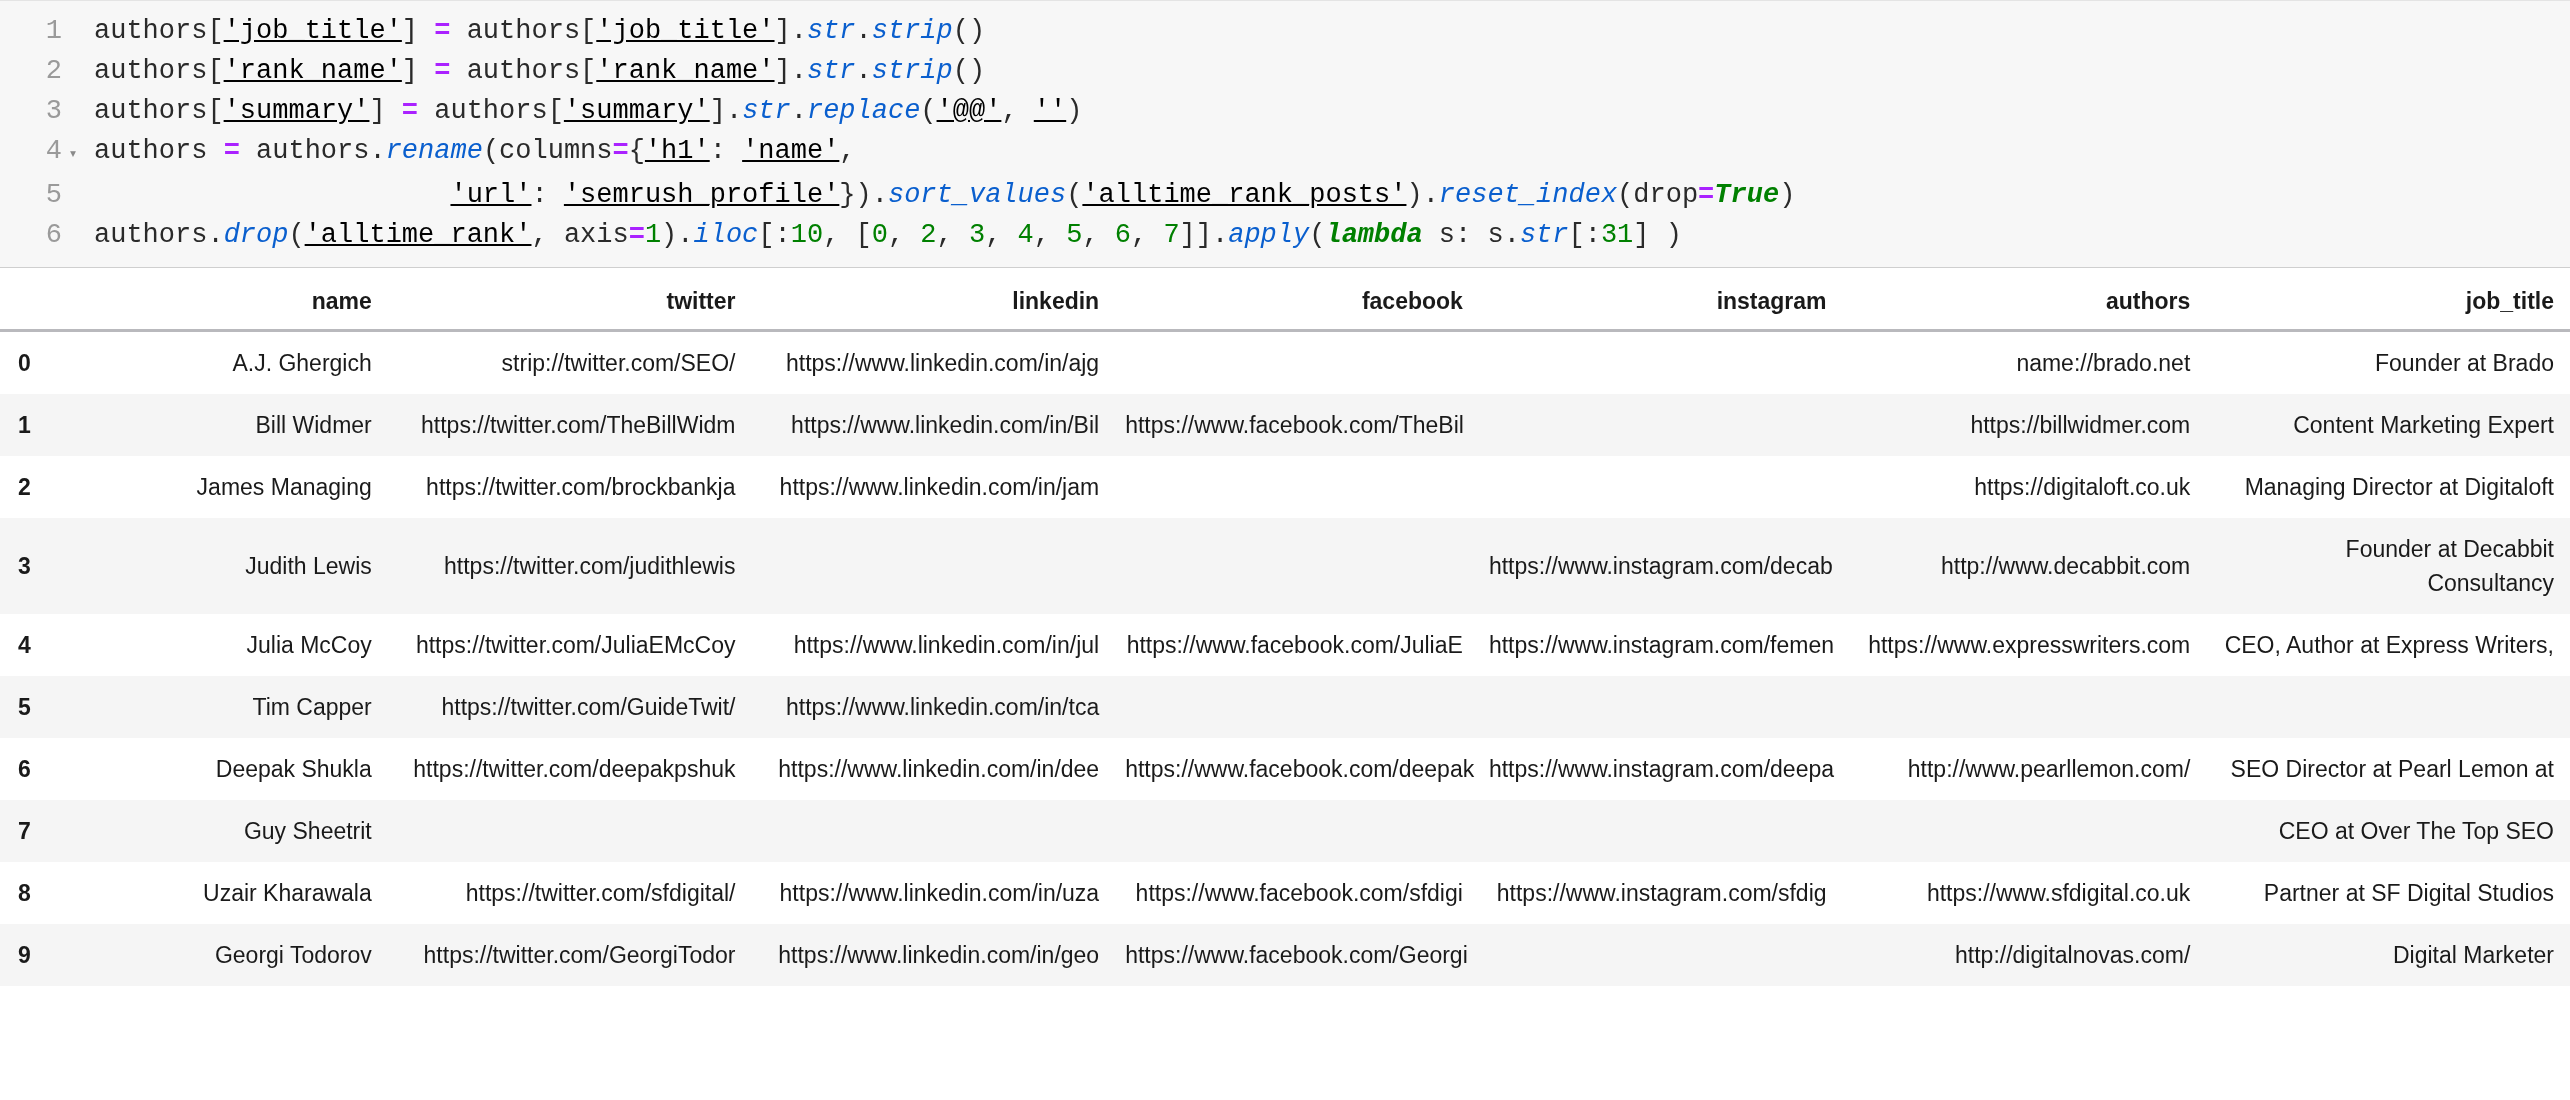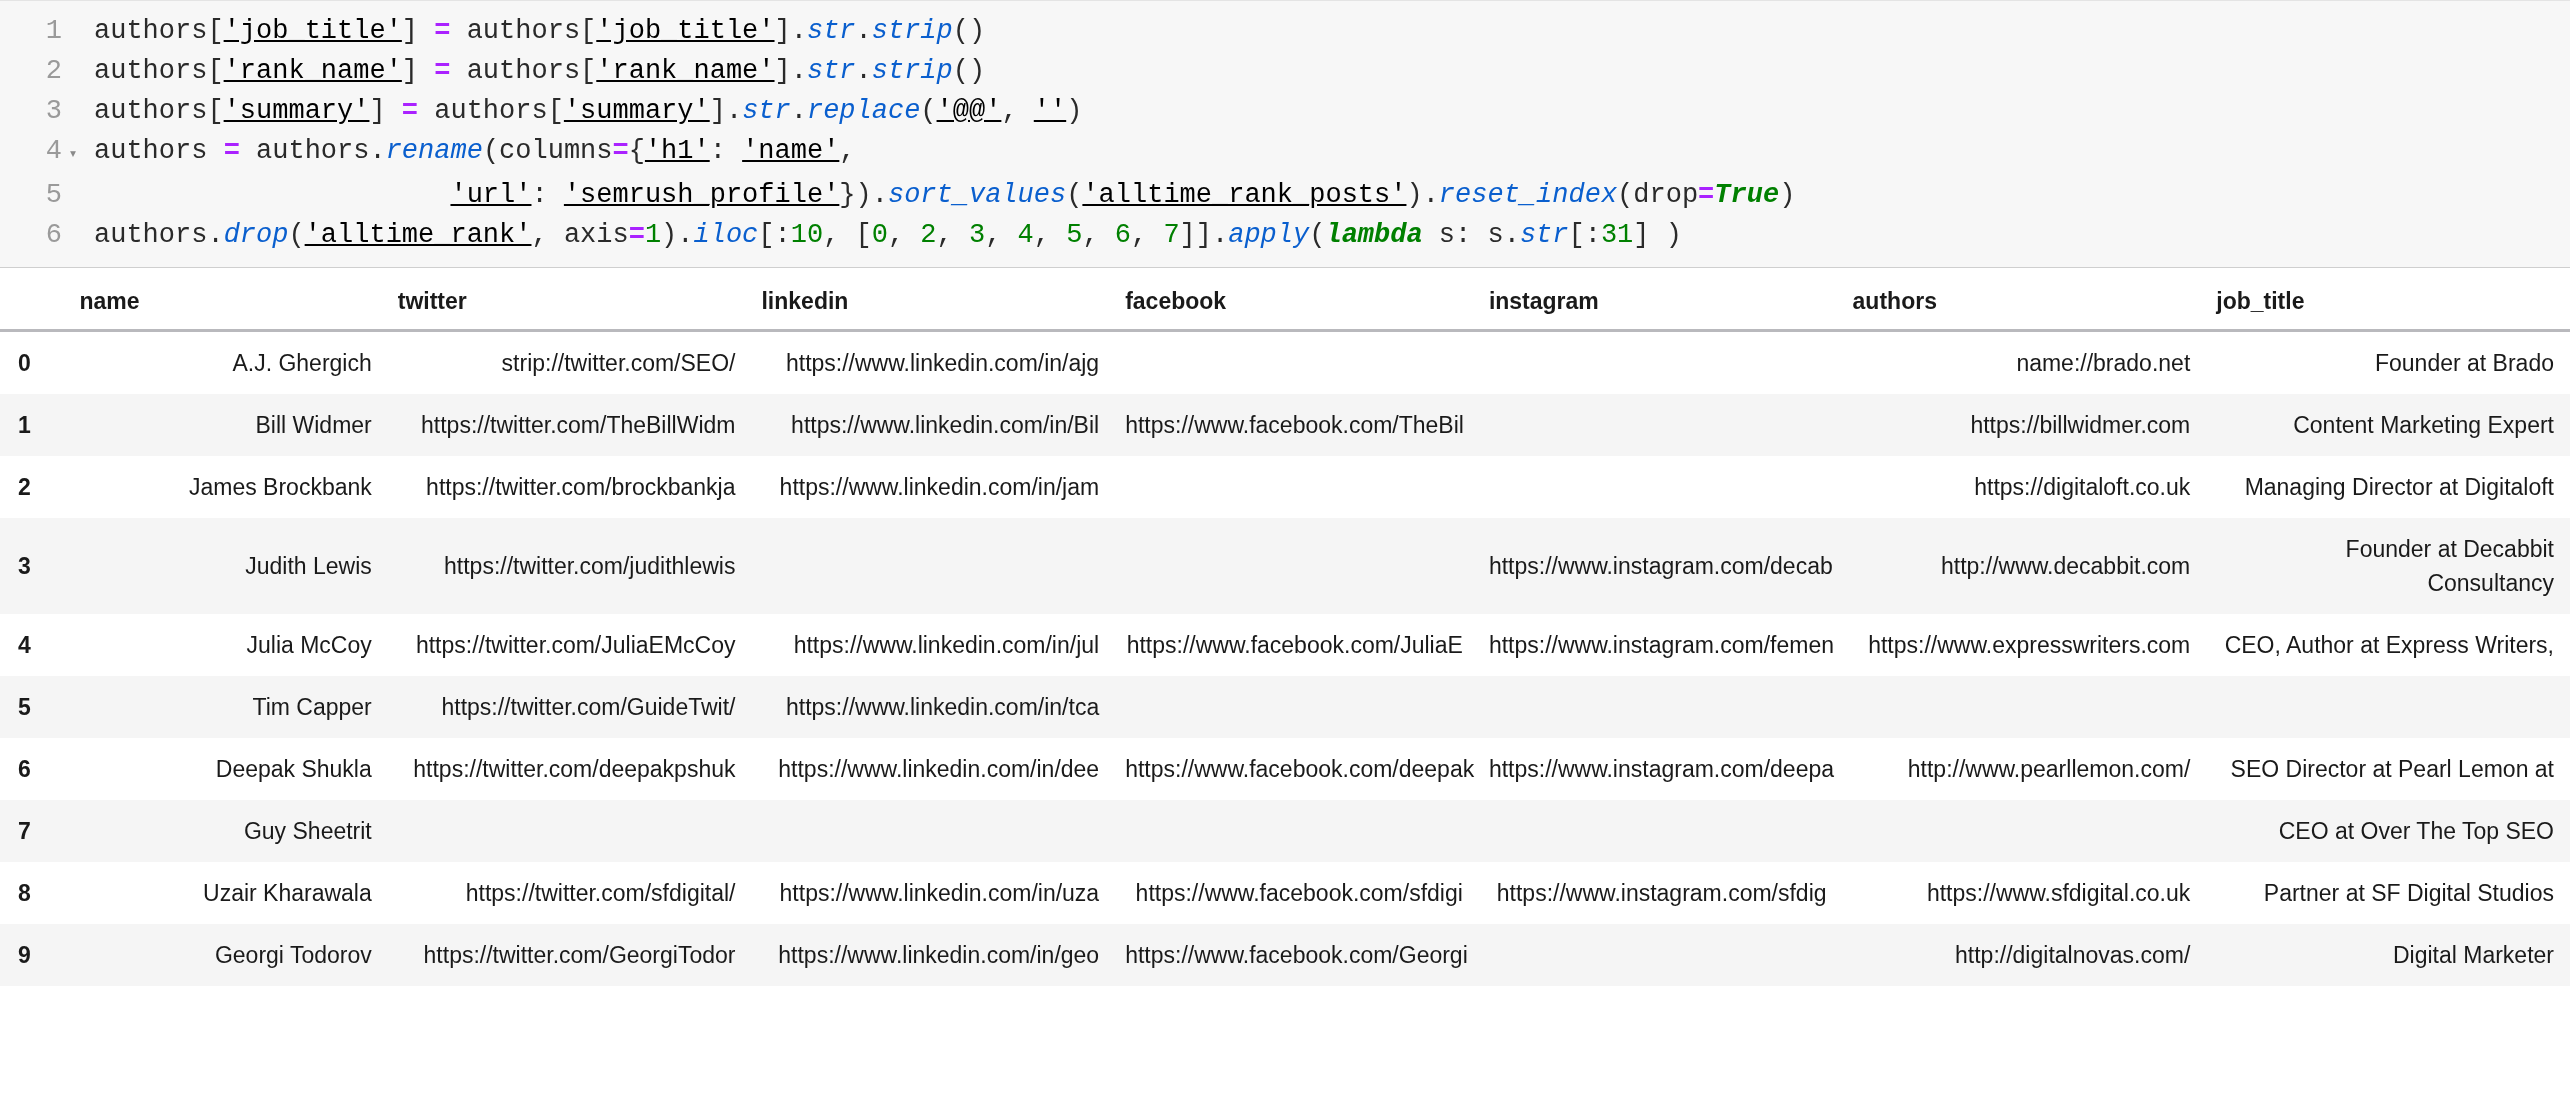--- a/index.html
+++ b/index.html
@@ -67,21 +67,21 @@
   table.dataframe {
     border-collapse: collapse;
     width: 2570px;
     table-layout: fixed;
     font-family: "Liberation Sans", sans-serif;
     font-size: 23px;
     color: #1a1a1a;
   }
   table.dataframe thead th {
     border-bottom: 3px solid #b9b9bd;
-    text-align: left;
+    text-align: right;
     vertical-align: bottom;
     font-weight: bold;
     padding: 14px 16px 14px 10px;
     background: #ffffff;
     white-space: nowrap;
   }
   table.dataframe thead th.idx-head {
     text-align: left;
   }
   table.dataframe tbody tr:nth-child(odd)  { background: #ffffff; }
@@ -164,21 +164,21 @@
           <td>Bill Widmer</td>
           <td>https://twitter.com/TheBillWidm</td>
           <td>https://www.linkedin.com/in/Bil</td>
           <td>https://www.facebook.com/TheBil</td>
           <td></td>
           <td>https://billwidmer.com</td>
           <td>Content Marketing Expert</td>
         </tr>
         <tr>
           <th class="row-idx">2</th>
-          <td>James Brockbank</td>
+          <td>James Managing</td>
           <td>https://twitter.com/brockbankja</td>
           <td>https://www.linkedin.com/in/jam</td>
           <td></td>
           <td></td>
           <td>https://digitaloft.co.uk</td>
           <td>Managing Director at Digitaloft</td>
         </tr>
         <tr>
           <th class="row-idx">3</th>
           <td>Judith Lewis</td>

